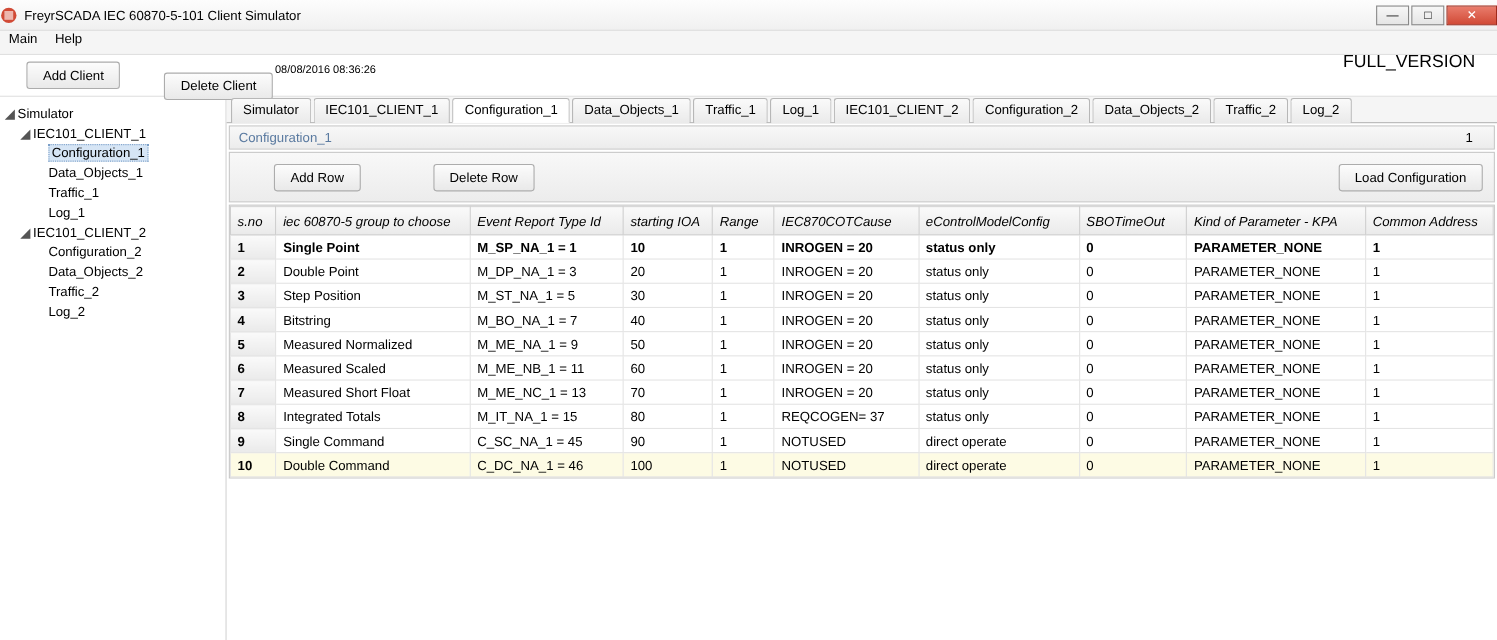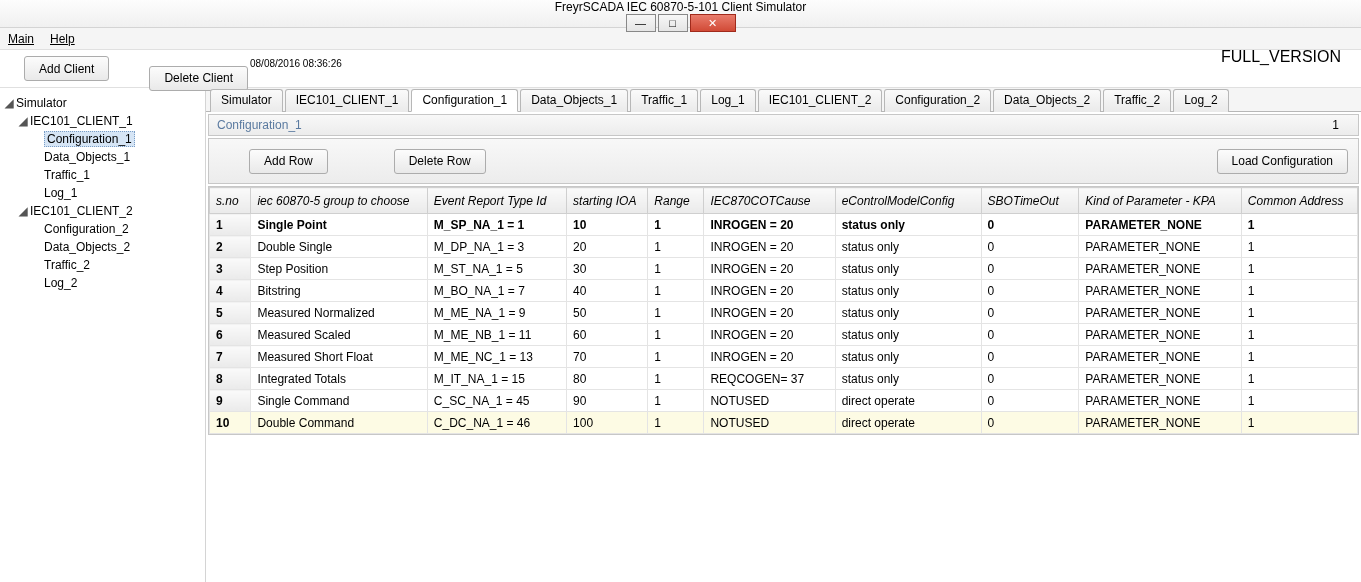--- a/index.html
+++ b/index.html
@@ -1,27 +1,27 @@
 <!DOCTYPE html>
 <html><head>
 <meta charset="utf-8">
 <style>
 * { box-sizing: border-box; margin: 0; padding: 0; }
 body { font-family: "Segoe UI", Tahoma, sans-serif; font-size: 12px; background: #fff; color: #000; width: 1361px; height: 582px; overflow: hidden; }
 
 
-.titlebar { height: 28px; background: linear-gradient(#fdfdfd, #f0f0f0); border-bottom: 1px solid #d4d4d4; display: flex; align-items: center; padding: 0 0; flex-direction: column; }
+.titlebar { height: 28px; background: linear-gradient(#fdfdfd, #f0f0f0); border-bottom: 1px solid #d4d4d4; display: flex; align-items: center; padding: 0 0; }
 .app-icon { width: 16px; height: 16px; margin-right: 6px; }
 .title-text { flex: 1; font-size: 12px; }
 .win-btns { display: flex; gap: 2px; }
 .win-btn { width: 30px; height: 18px; border: 1px solid #888; background: linear-gradient(#f7f7f7,#e5e5e5); display: flex; align-items: center; justify-content: center; font-size: 11px; }
 .win-btn.close { background: linear-gradient(#e97c6c, #d14a36); color: #fff; border-color: #a02a1b; width: 46px; }
 
 
-.menubar { height: 22px; background: #f5f5f5; display: flex; align-items: center; padding: 0 8px; gap: 16px; border-bottom: 1px solid #e0e0e0; text-decoration: underline; }
+.menubar { height: 22px; background: #f5f5f5; display: flex; padding: 0 8px; gap: 16px; border-bottom: 1px solid #e0e0e0; }
 .menu-item { font-size: 12px; }
 
 
 .toolbar { height: 38px; display: flex; align-items: center; padding: 0 8px; border-bottom: 1px solid #e0e0e0; position: relative; }
 .toolbar .btn { margin-left: 16px; }
 .toolbar .btn + .btn { margin-left: 40px; margin-top: 19px; }
 .timestamp { position: absolute; left: 250px; top: 8px; font-size: 10px; }
 .version-lbl { position: absolute; right: 20px; top: -2px; font-size: 16px; }
 
 .btn { height: 25px; padding: 0 14px; background: linear-gradient(#fcfcfc,#e9e9e9); border: 1px solid #acacac; border-radius: 3px; font-size: 12px; cursor: pointer; }
@@ -167,21 +167,21 @@
               <td>10</td>
               <td>1</td>
               <td>INROGEN = 20</td>
               <td>status only</td>
               <td>0</td>
               <td>PARAMETER_NONE</td>
               <td>1</td>
             </tr>
             <tr>
               <td class="sno">2</td>
-              <td>Double Single</td>
+              <td>Double Point</td>
               <td>M_DP_NA_1 = 3</td>
               <td>20</td>
               <td>1</td>
               <td>INROGEN = 20</td>
               <td>status only</td>
               <td>0</td>
               <td>PARAMETER_NONE</td>
               <td>1</td>
             </tr>
             <tr>

